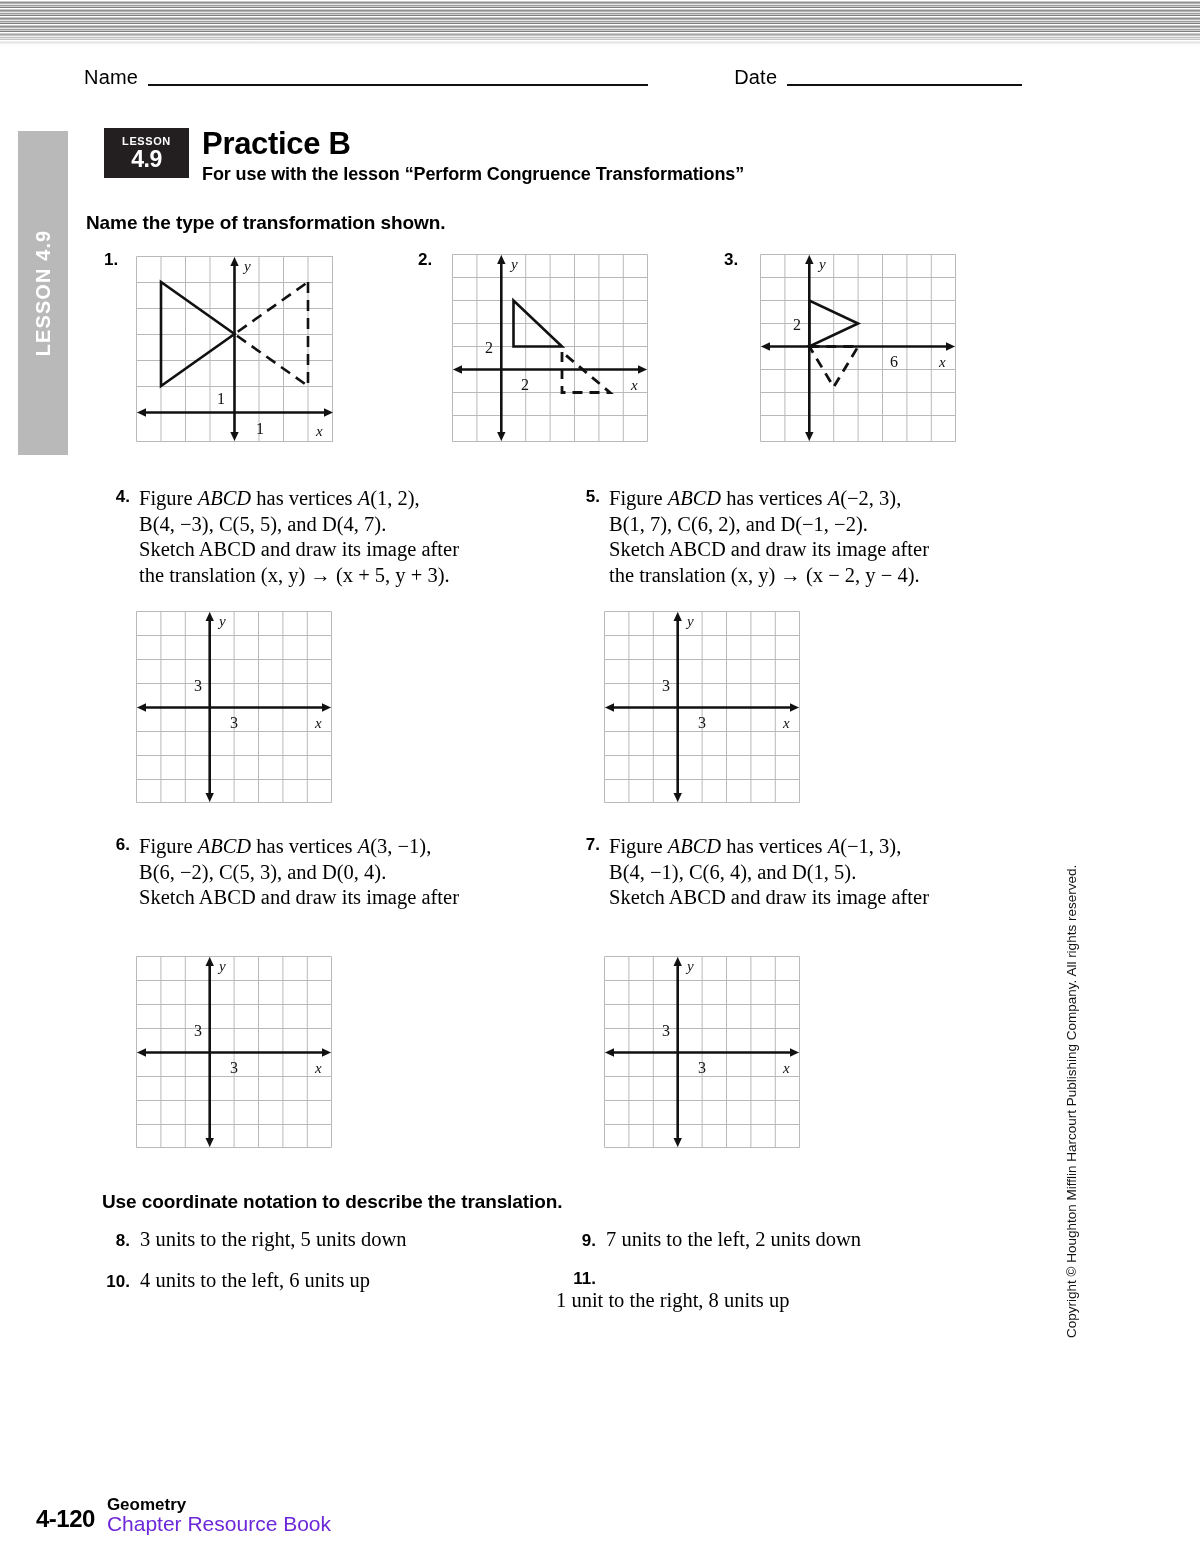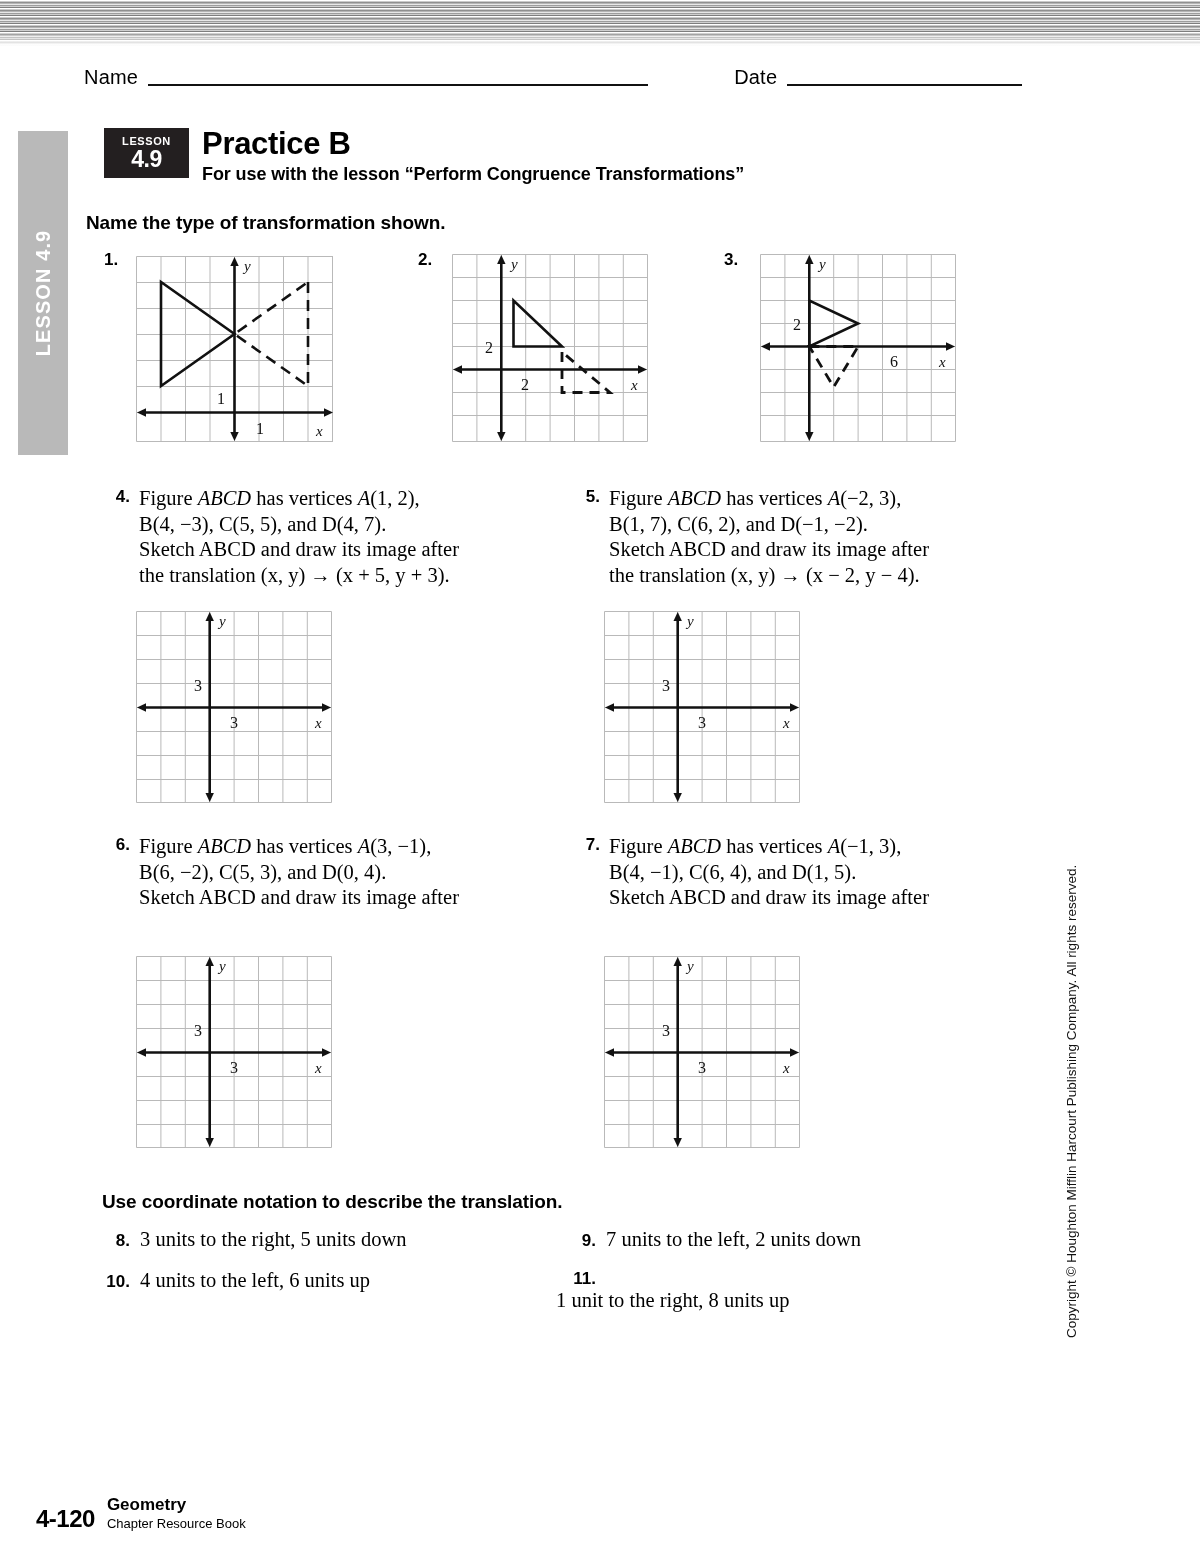--- a/index.html
+++ b/index.html
@@ -225,23 +225,23 @@
   }
   .footer .ftext { margin-left: 12px; margin-top: 28px; }
   .footer .fsubject {
     font-family: "Liberation Sans", sans-serif;
     font-weight: bold;
     font-size: 17px;
     line-height: 19px;
   }
   .footer .fbook {
     font-family: "Liberation Sans", sans-serif;
-    font-size: 13px;
+    font-size: 21px;
     line-height: 20px;
-    color: #000000;
+    color: #6d28d9;
   }
 
   .axis-label {
     font-family: "Liberation Serif", serif;
     font-style: italic;
     font-size: 15px;
   }
   .tick-label {
     font-family: "Liberation Serif", serif;
     font-size: 16px;

